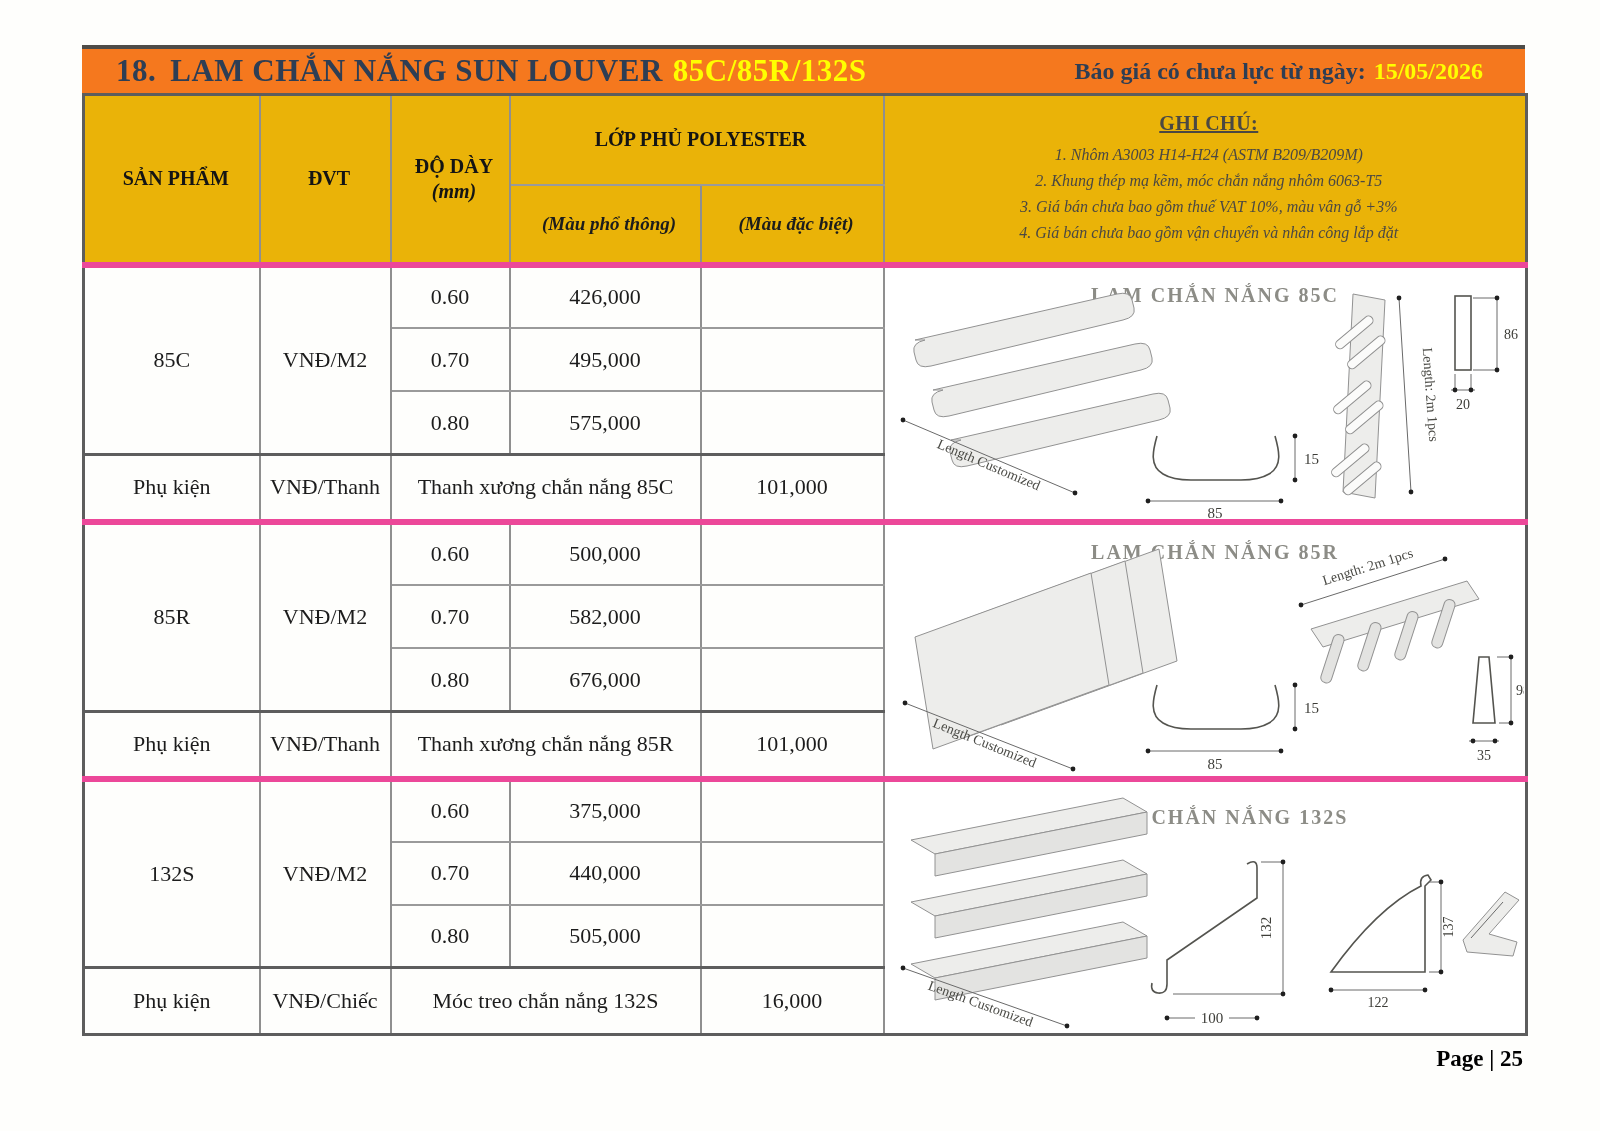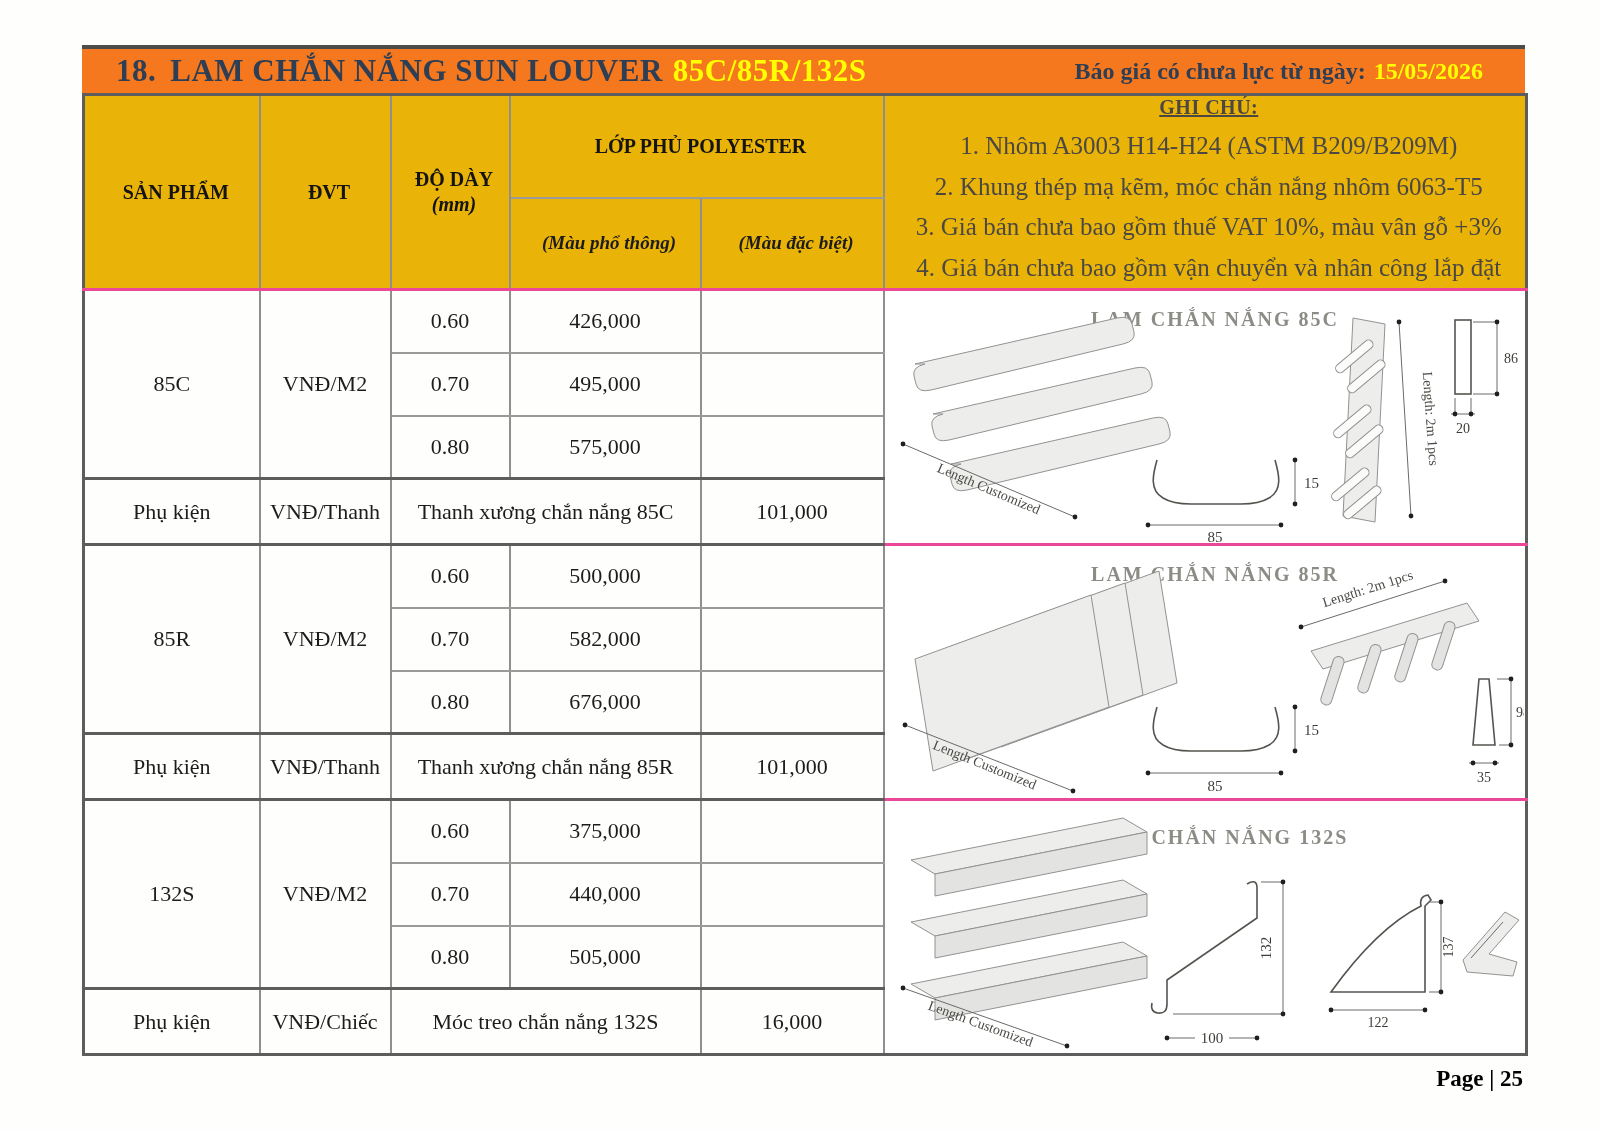--- a/index.html
+++ b/index.html
@@ -15,33 +15,33 @@
   .band-right .b-date{color:#FFFF00;margin-left:8px;}
 
   
   table.main{border-collapse:collapse;table-layout:fixed;width:1443px;}
   table.main{border:3px solid #5D5D5D;}
   table.main td{border-left:2px solid #8F8F8F;border-right:2px solid #8F8F8F;border-top:2px solid #9A9A9A;border-bottom:2px solid #9A9A9A;text-align:center;vertical-align:middle;padding:0;overflow:hidden;}
   tr.hrow1 td,tr.hrow2 td{background:#eab308;padding-left:8px;}
   tr.hrow1{height:90px;} tr.hrow2{height:80px;}
   tr.prow{height:63px;} tr.arow{height:66px;}
   tr.arow td{border-top:3px solid #5D5D5D;border-bottom:3px solid #5D5D5D;}
-  tr.bstart td{border-top:3px solid #ec4899;}
+  tr.bstart td{border-top:6px solid #ec4899;}
 
   .colhead{font-weight:bold;font-size:20px;color:#141414;}
   .colhead .sub{font-style:italic;display:block;margin-top:2px;}
   .subhead{font-weight:bold;font-style:italic;font-size:19px;margin-top:41px;}
   td.dcell{font-size:22px;}
   td.diagram{background:#FFFFFF;padding:0;}
   td.diagram svg{display:block;}
 
   
   td.notes{text-align:left;vertical-align:top;padding:12px 16px 8px 22px;background:#F1F0EC;}
   .notes-h{font-weight:bold;font-size:20px;color:#4B4843;text-decoration:underline;margin-bottom:7px;letter-spacing:.5px;}
-  .note-item{font-size:25px;color:#4B4843;line-height:1.62;}
+  .note-item{font-size:16px;color:#4B4843;line-height:1.62;font-style:italic;}
 
   
   .dia text{font-family:"Liberation Serif","DejaVu Serif",serif;fill:#45453f;}
   .dia .t{font-weight:bold;font-size:20px;fill:#8C8C86;letter-spacing:2px;}
   .dia .dim{font-size:14px;fill:#3d3d38;}
   .dia .dimlg{font-size:15px;fill:#3d3d38;}
   .dia .lenlbl{font-size:14px;fill:#4a4a45;}
   .dia .panel{fill:#EDEDEB;stroke:#929292;stroke-width:1;}
   .dia .panel2{fill:#E3E3E1;stroke:#929292;stroke-width:1;}
   .dia .slot{fill:#FBFBFa;stroke:#8E8E8E;stroke-width:1;}

